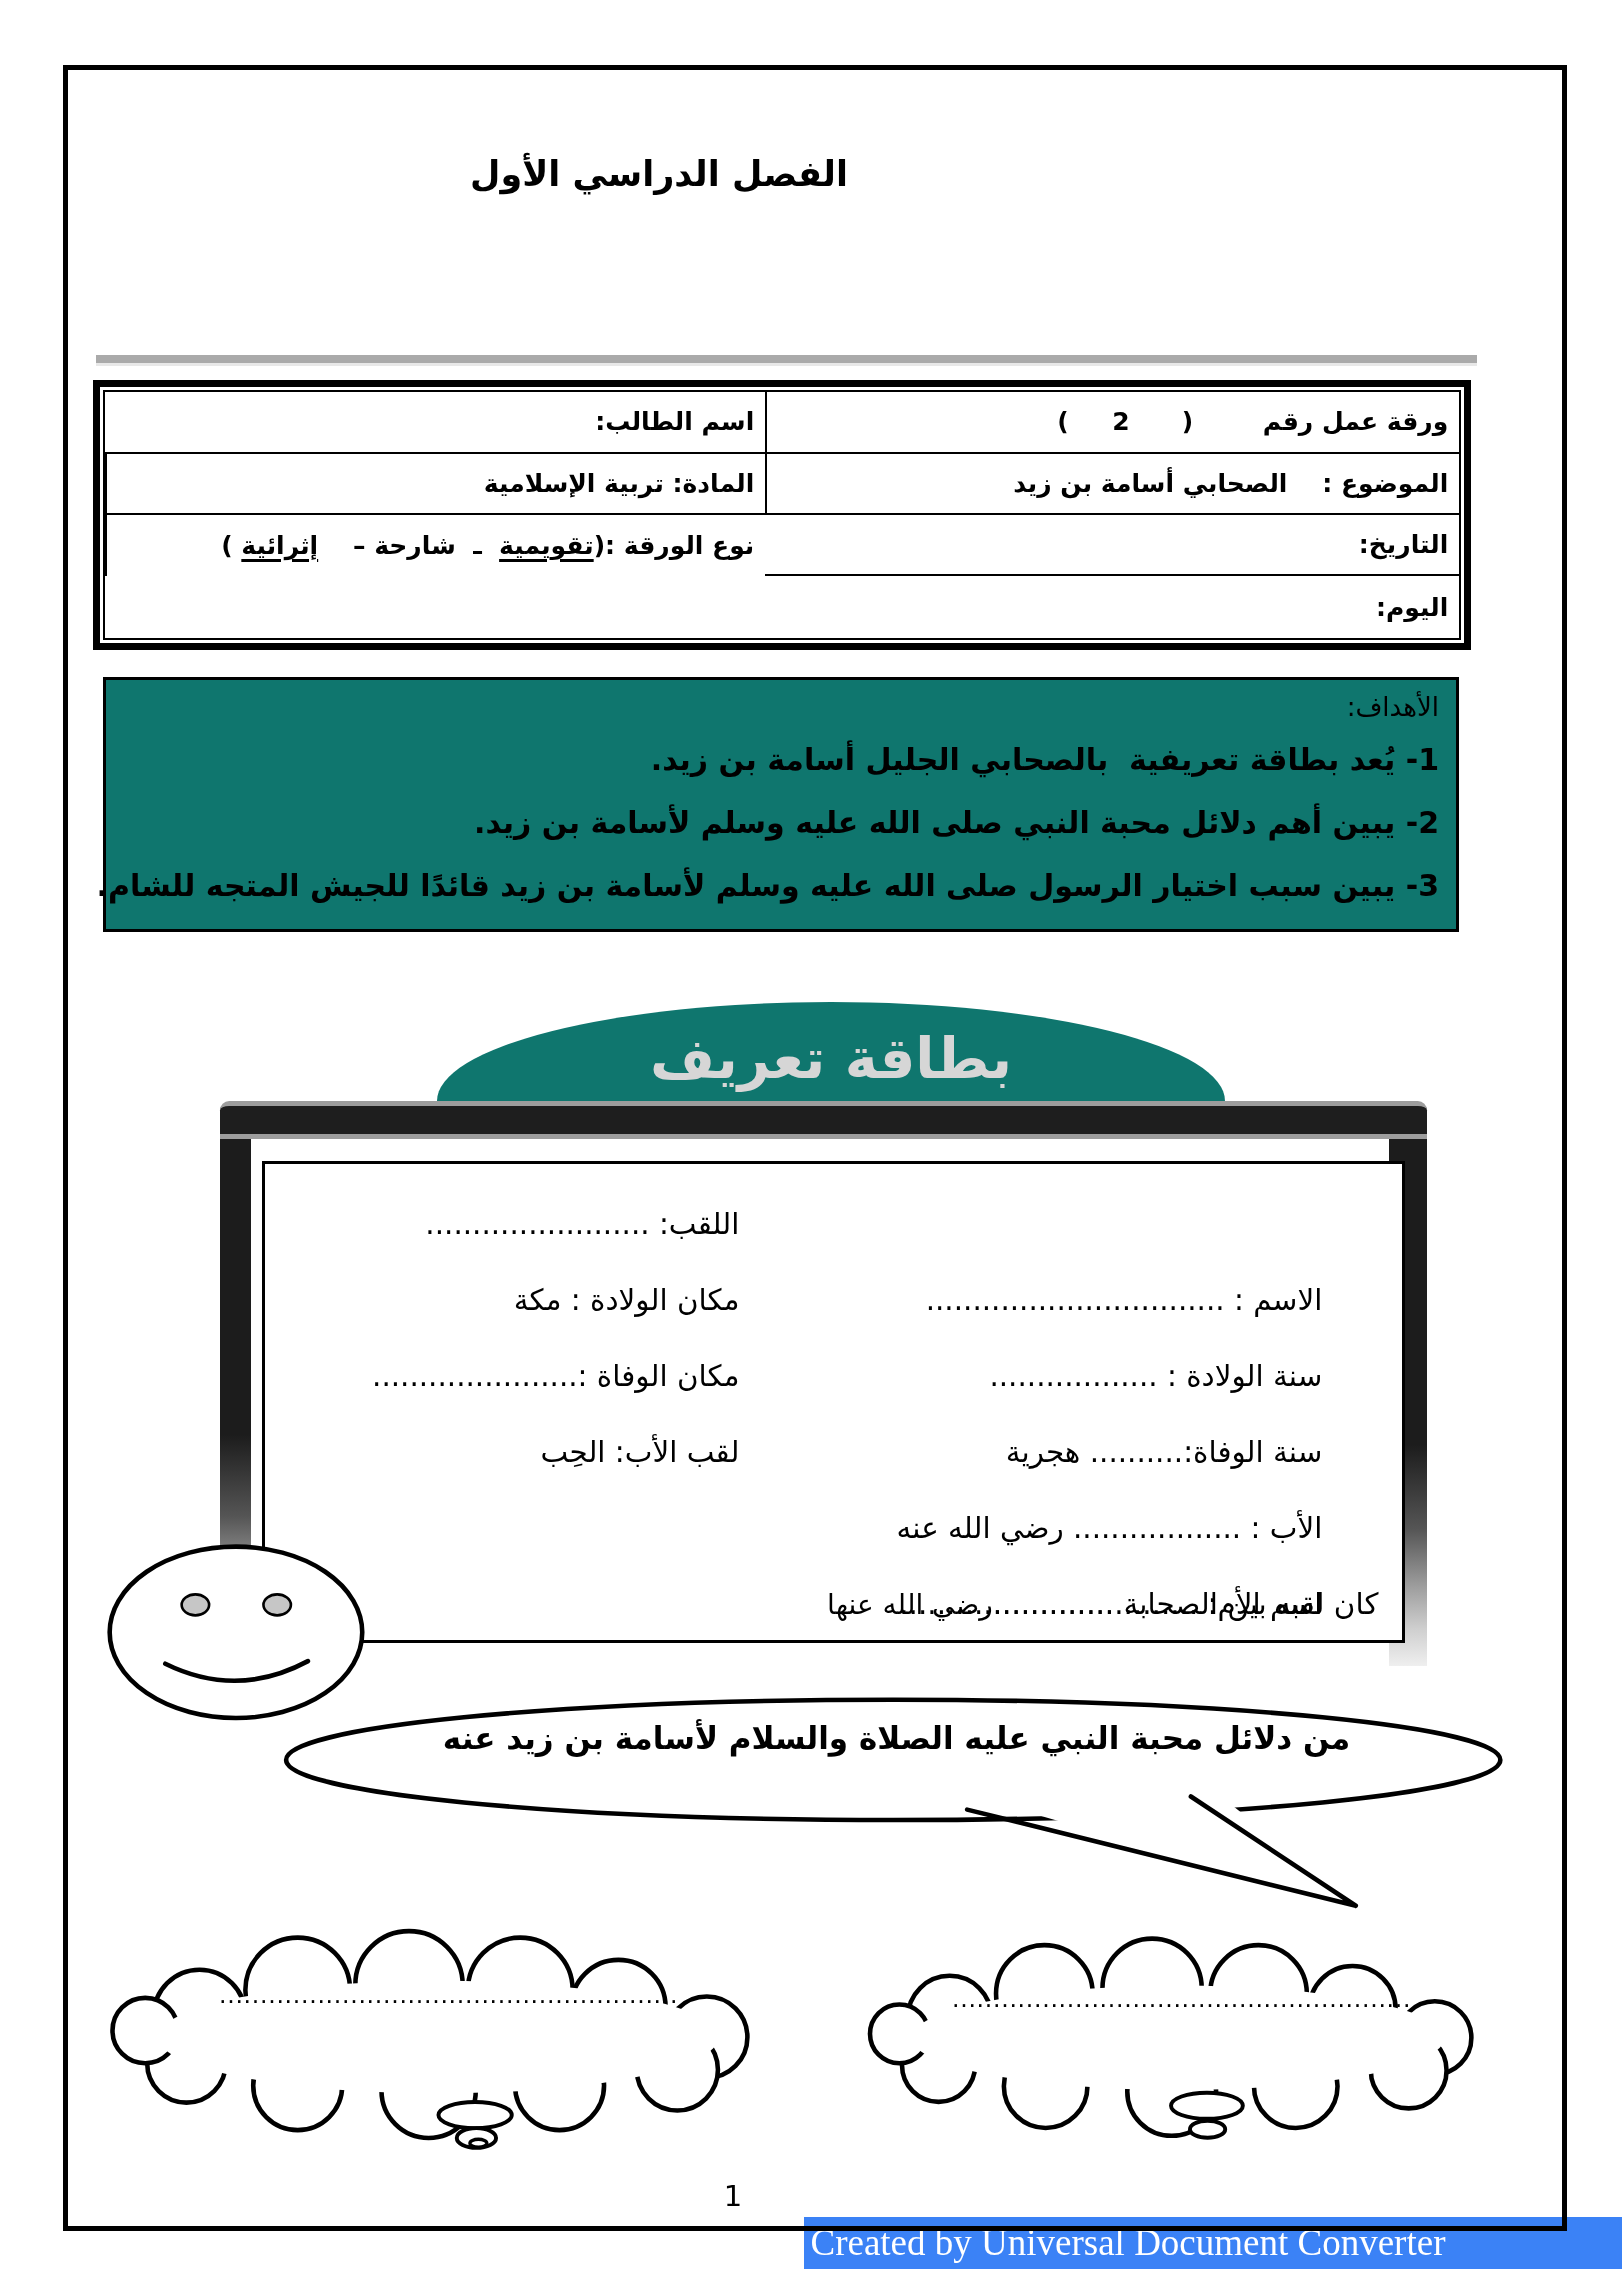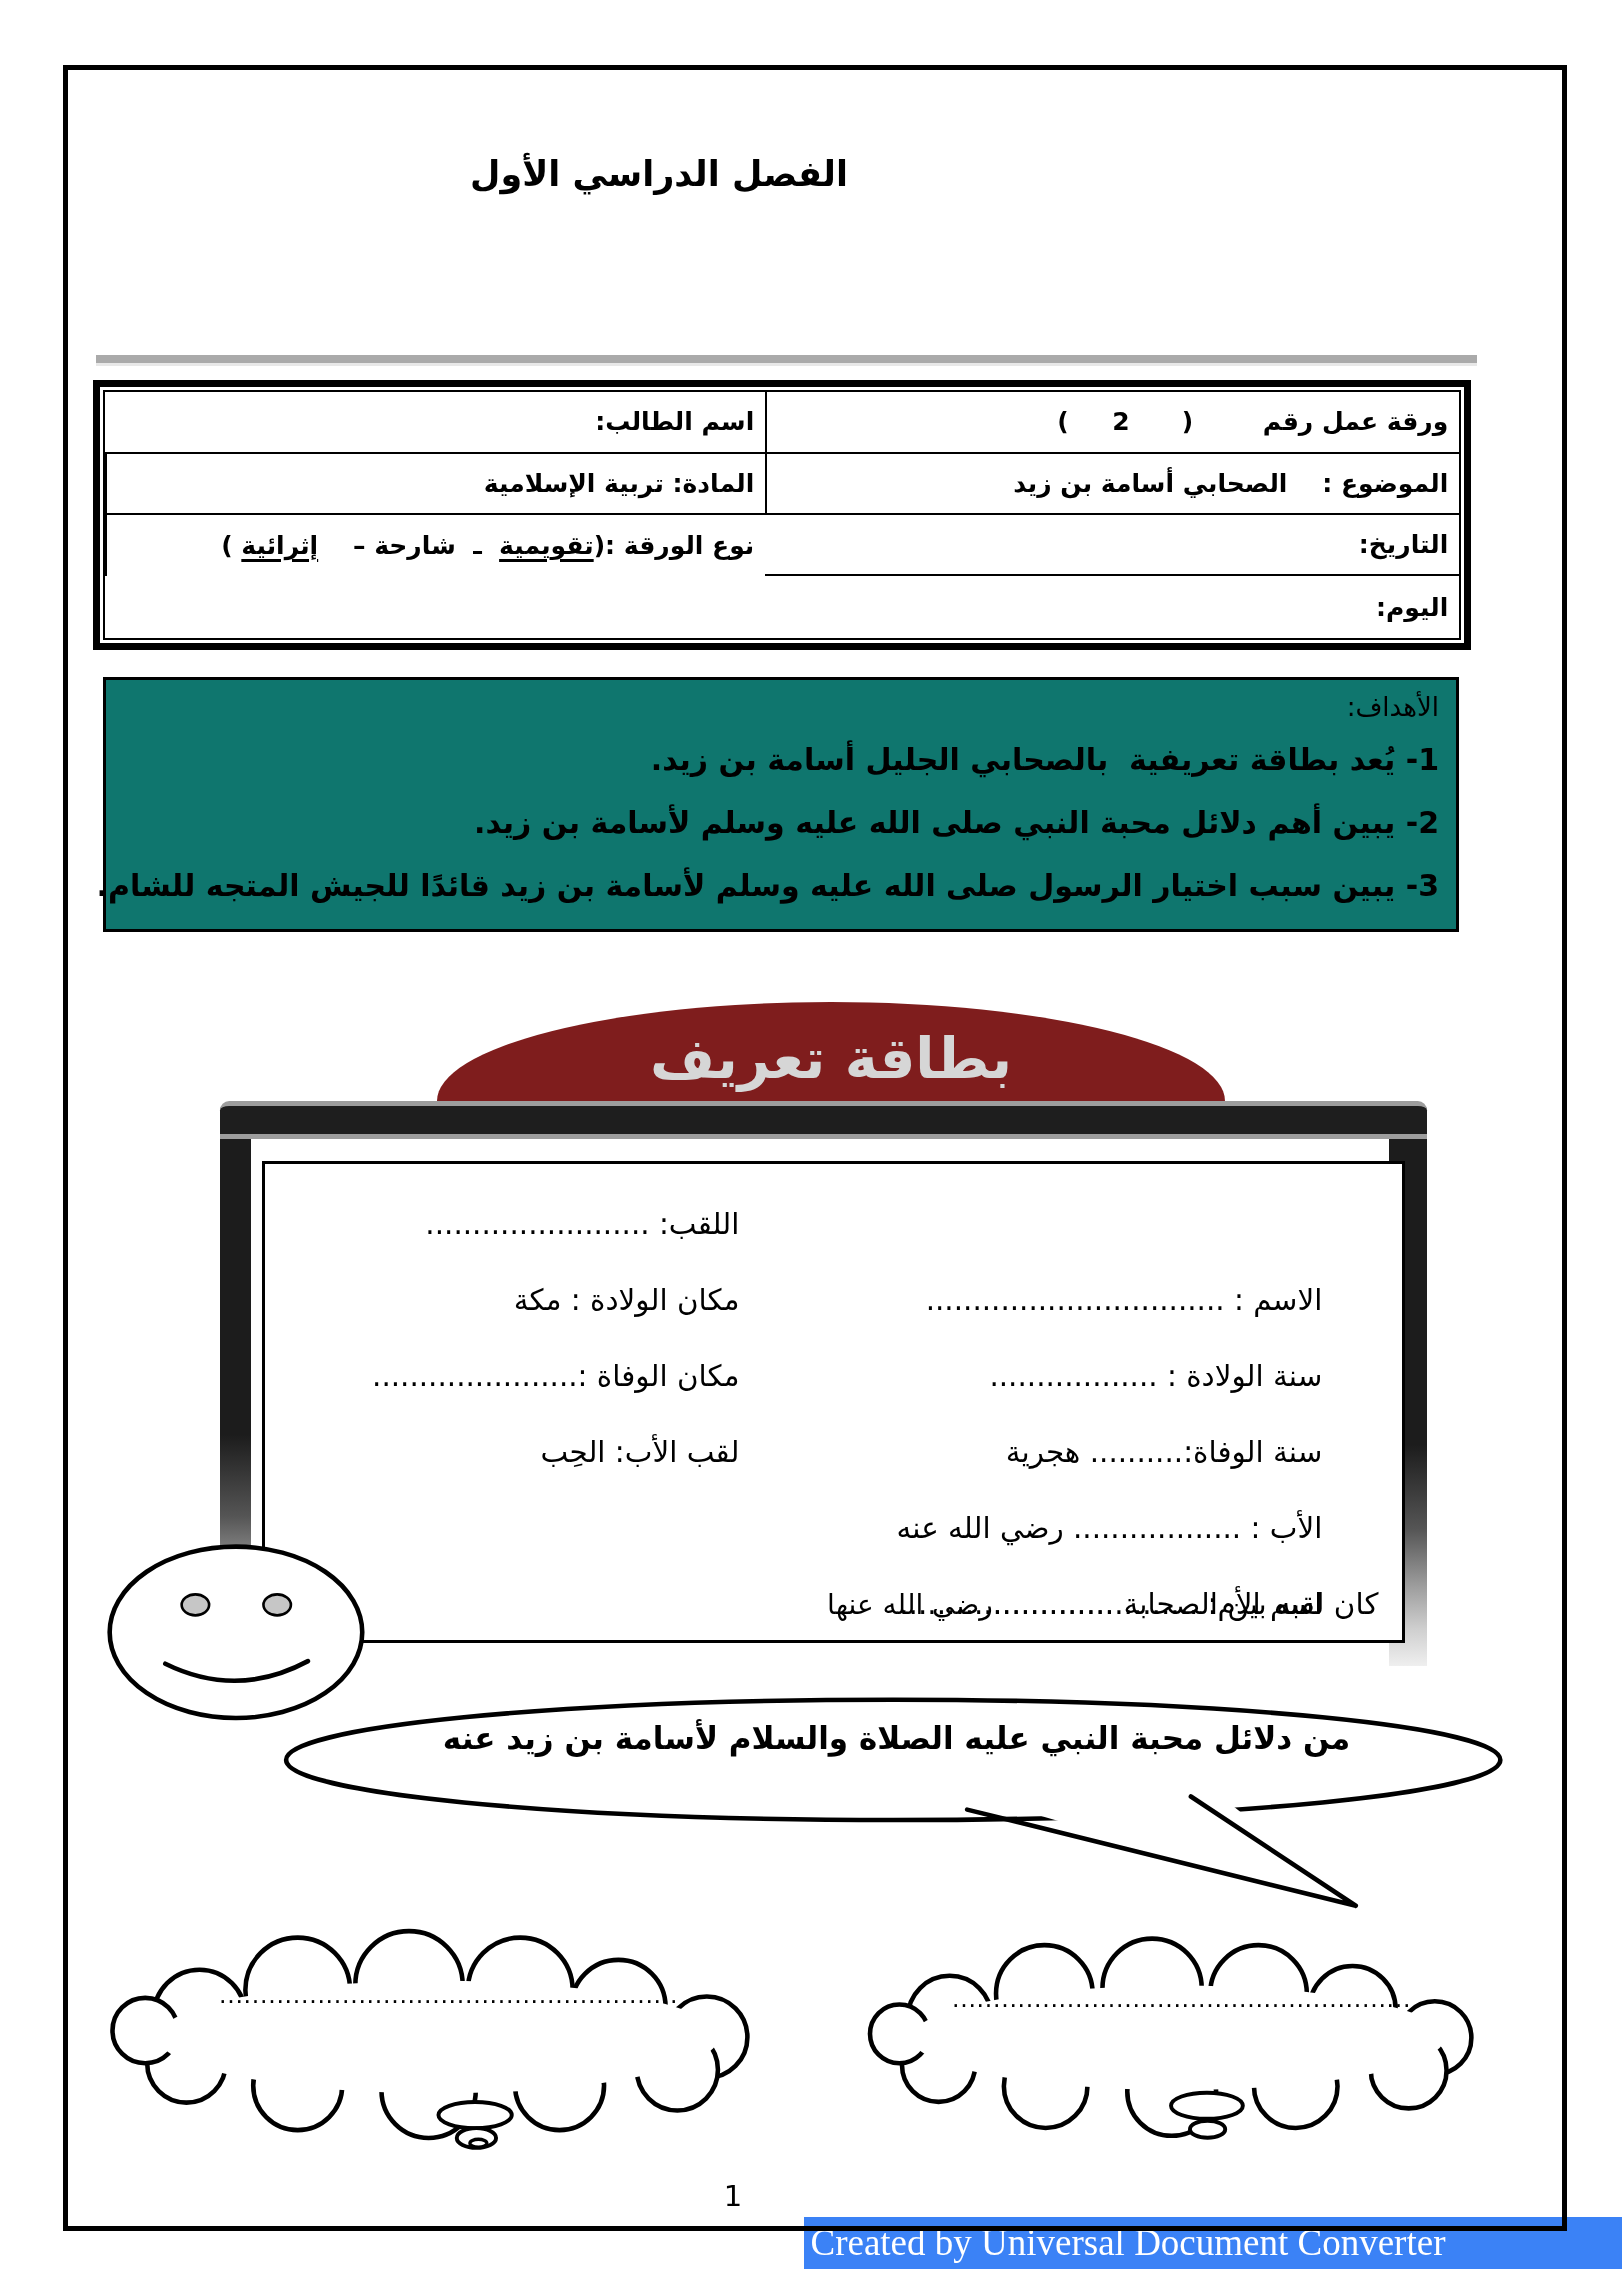--- a/index.html
+++ b/index.html
@@ -26,21 +26,21 @@
   .cell.lastrow{border-bottom:none;}
   .ul{text-decoration:underline;text-decoration-thickness:2.6px;text-underline-offset:5.2px;}
 
   
   .objectives{position:absolute;left:103px;top:677px;width:1356px;height:255px;
       border:3.3px solid #000;box-sizing:border-box;direction:rtl;padding:6.5px 17px;background:#0f766e;}
   .objectives-heading{font-size:26px;height:41px;line-height:41px;}
   .objective-item{font-size:30px;font-weight:bold;height:63px;line-height:63px;white-space:pre;}
 
   
-  .dome{position:absolute;left:437px;top:1002px;width:788px;height:99px;background:#7f1d1d;
+  .dome{position:absolute;left:437px;top:1002px;width:788px;height:99px;background:#0f766e;
       border-radius:394px 394px 0 0 / 99px 99px 0 0;text-align:center;line-height:113px;
       font-size:56px;font-weight:bold;color:#d6d6d6;letter-spacing:0.7px;z-index:2;direction:rtl;}
   .card-bar{position:absolute;left:220px;top:1101px;width:1207px;height:38px;background:#1e1e1e;
       border-top:5.2px solid #9d9d9d;border-bottom:5.2px solid #9d9d9d;box-sizing:border-box;
       border-radius:9.2px 9.2px 0 0;}
   .strip{position:absolute;top:1139px;width:31px;
       background:linear-gradient(180deg,#1c1c1c 0%,#1c1c1c 58%,#555 74%,#9e9e9e 85%,#cfcfcf 93%,#efefef 100%);}
   .strip.sleft{left:220px;height:510px;}
   .strip.sright{left:1389px;width:38px;height:527px;}
   .card-box{position:absolute;left:262px;top:1161px;width:1143px;height:482px;border:3.3px solid #000;

